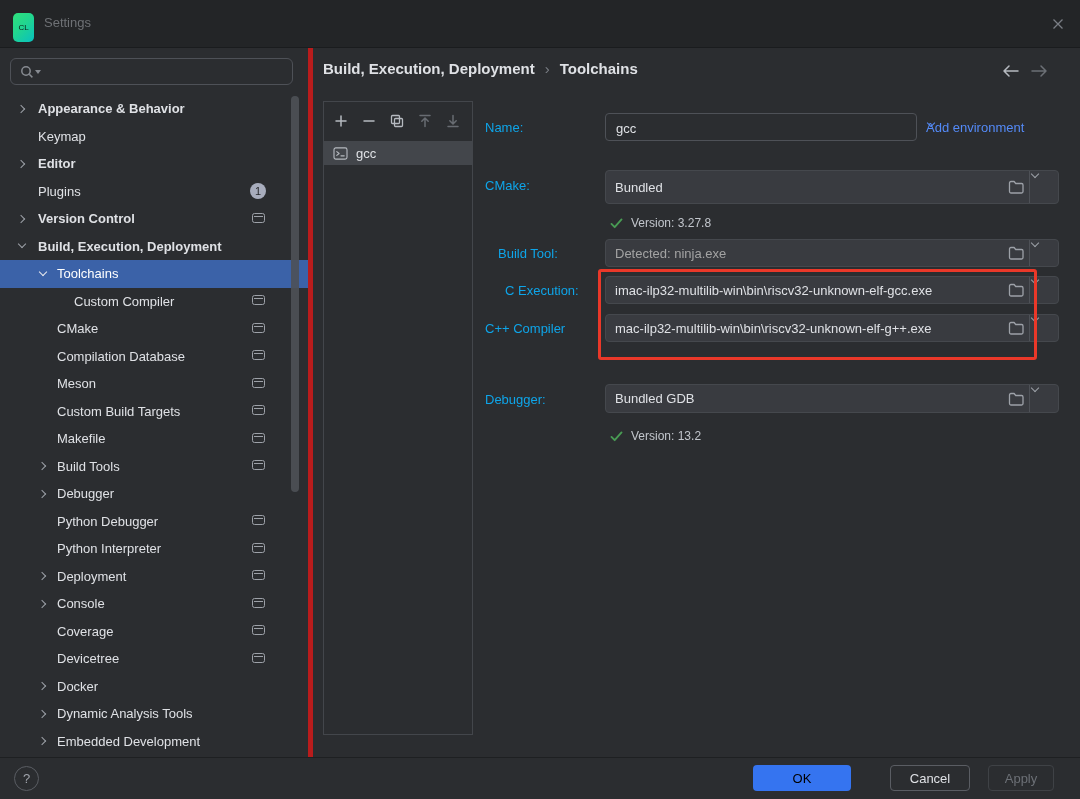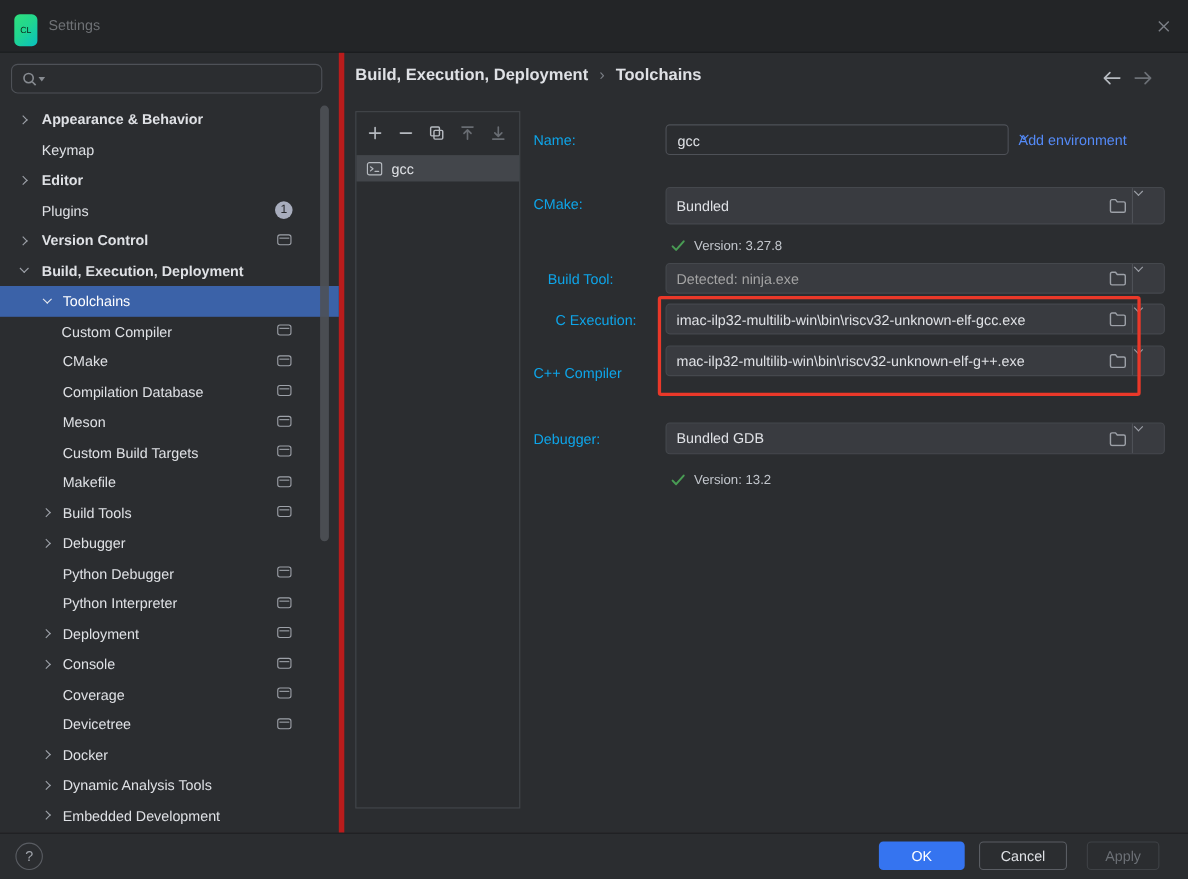--- a/index.html
+++ b/index.html
@@ -15,21 +15,21 @@
   .win-title{position:absolute;left:44px;top:15px;color:#6e7175}
   .close-btn{position:absolute;right:12px;top:14px;width:20px;height:20px;display:flex;align-items:center;justify-content:center;cursor:pointer}
   
   .sidebar{position:absolute;left:0;top:48px;width:308px;bottom:41px;background:#2b2d30;border-right:5px solid #b91c1c}
   .searchbox{position:absolute;left:10px;top:10px;width:283px;height:27px;border:1px solid #4e5157;border-radius:6px;box-sizing:border-box}
   .search-icon{position:absolute;left:8px;top:5px}
   .search-caret{position:absolute;left:24px;top:11px;width:0;height:0;border-left:3.5px solid transparent;border-right:3.5px solid transparent;border-top:4px solid #878b91}
   .searchbox input{position:absolute;left:34px;top:1px;width:240px;height:23px;background:transparent;border:none;outline:none;color:#dfe1e5;font:inherit}
   .tree{position:absolute;left:0;top:47px;right:0}
   .trow{position:relative;height:27.5px;display:flex;align-items:center;cursor:pointer;box-sizing:border-box}
-  .p38{padding-left:38px}.p57{padding-left:57px}.p74{padding-left:56px}
+  .p38{padding-left:38px}.p57{padding-left:57px}.p74{padding-left:74px}
   .bold{font-weight:bold}
   .tlabel{white-space:nowrap}
   .sel{background:var(--c-selection,#3b62a8);color:#fff}
   .chev{position:absolute;top:50%;margin-top:-5px;width:10px;height:10px}
   .chev.c16{left:17px}.chev.c38{left:38px}
   .chev::before{content:"";position:absolute;left:1px;top:2px;width:5px;height:5px;
     border-right:1.6px solid #9da1a8;border-bottom:1.6px solid #9da1a8;transform:rotate(-45deg)}
   .chev.down::before{transform:rotate(45deg);top:0;left:2px}
   .sel .chev::before{border-color:#e9ebef}
   .proj-icon{position:absolute;left:252px;top:50%;margin-top:-6px;width:13px;height:10px;
@@ -62,21 +62,21 @@
   .add-env{position:absolute;left:617px;top:72px;color:var(--c-link,#548af7);display:flex;align-items:center;gap:6px;cursor:pointer}
   .add-env .chev{position:static;margin:0;margin-top:-3px}
   .add-env .chev::before{border-color:var(--c-link,#548af7)}
   .ver-row{position:absolute;left:301px;display:flex;align-items:center;gap:8px;font-size:12px;color:#c2c6cc}
   .annotation{position:absolute;left:289px;top:221px;width:433px;height:85px;border:3px solid var(--c-annotation,#ea3829);border-radius:3px;pointer-events:none}
   
   .bottombar{position:absolute;left:0;bottom:0;right:0;height:41px;background:#2b2d30;border-top:1px solid #1e2022}
   .help-btn{position:absolute;left:14px;top:8px;width:25px;height:25px;border:1px solid #5a5d63;border-radius:50%;
     color:#a0a4ab;display:flex;align-items:center;justify-content:center;cursor:pointer;box-sizing:border-box}
   .btn{position:absolute;top:7px;height:26px;border-radius:4px;display:flex;align-items:center;justify-content:center;box-sizing:border-box;cursor:pointer}
-  .btn-ok{left:799px;width:78px;background:var(--c-accent,#3574f0);color:#ffffff}
+  .btn-ok{left:753px;width:98px;background:var(--c-accent,#3574f0);color:#000000}
   .btn-cancel{left:890px;width:80px;border:1px solid #5a5d63;color:#dfe1e5}
   .btn-apply{left:988px;width:66px;border:1px solid #3f4246;color:#6c7076;cursor:default}
 </style>
 </head>
 <body>
 
 <div class="titlebar">
   <div class="app-logo">CL</div>
   <div class="win-title">Settings</div>
   <div class="close-btn">
@@ -309,21 +309,21 @@
     <span class="folder-btn">
       <svg width="16" height="14" viewBox="0 0 16 14" fill="none" stroke="#9da1a8" stroke-width="1.3" stroke-linejoin="round">
           <path d="M1.5 3c0-.8.6-1.5 1.4-1.5h3.2l1.6 2h5.9c.8 0 1.4.7 1.4 1.5v6.5c0 .8-.6 1.5-1.4 1.5H2.9c-.8 0-1.4-.7-1.4-1.5z"></path>
         </svg>
     </span>
     <span class="dd-zone">
         <span class="chev down"></span>
       </span>
   </div>
 
-  <div class="flabel" style="top:284px">C++ Compiler</div>
+  <div class="flabel" style="top:273px">C++ Compiler</div>
   <div class="field combo" style="top:266px;width:454px;height:28px">
     <span class="fval">mac-ilp32-multilib-win\bin\riscv32-unknown-elf-g++.exe</span>
     <span class="folder-btn">
       <svg width="16" height="14" viewBox="0 0 16 14" fill="none" stroke="#9da1a8" stroke-width="1.3" stroke-linejoin="round">
           <path d="M1.5 3c0-.8.6-1.5 1.4-1.5h3.2l1.6 2h5.9c.8 0 1.4.7 1.4 1.5v6.5c0 .8-.6 1.5-1.4 1.5H2.9c-.8 0-1.4-.7-1.4-1.5z"></path>
         </svg>
     </span>
     <span class="dd-zone">
         <span class="chev down"></span>
       </span>

